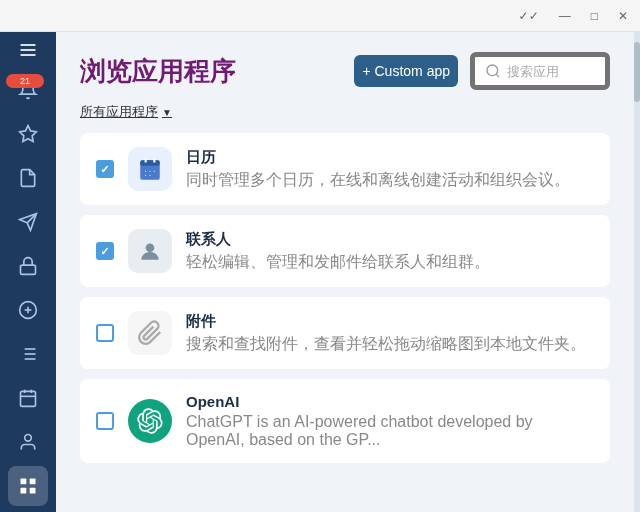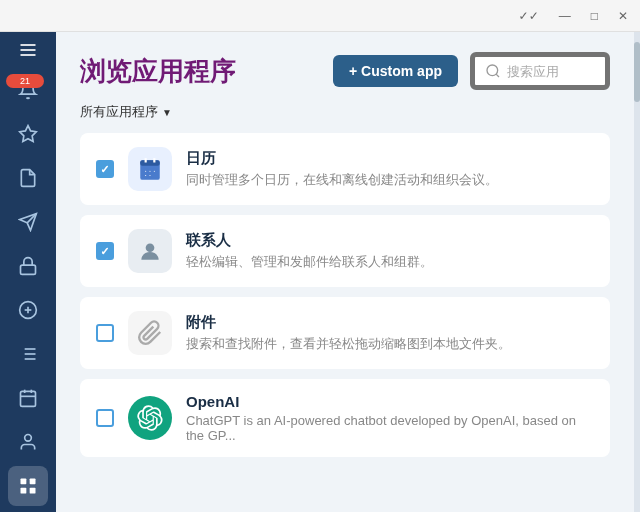--- a/index.html
+++ b/index.html
@@ -136,25 +136,24 @@
       display: flex;
       align-items: center;
       gap: 12px;
     }
 
     .custom-app-btn {
       background: #2c5f8a;
       color: #fff;
       border: none;
       border-radius: 6px;
-      padding: 8px 16px;
+      padding: 8px 8px;
       font-size: 14px;
       cursor: pointer;
       white-space: nowrap;
-      font-weight: bold;
     }
 
     .search-box {
       display: flex;
       align-items: center;
       background: #fff;
       border: 5px solid #737373;
       border-radius: 6px;
       padding: 6px 10px;
       gap: 6px;
@@ -183,20 +182,21 @@
       flex-shrink: 0;
     }
 
     .filter-dropdown {
       display: inline-flex;
       align-items: center;
       gap: 4px;
       font-size: 13px;
       color: #333;
       cursor: pointer;
+      text-decoration: underline;
     }
 
     
     .app-list {
       flex: 1;
       overflow-y: auto;
       padding: 0 24px;
     }
 
     .app-item {
@@ -263,21 +263,21 @@
     }
 
     .app-name {
       font-size: 15px;
       font-weight: 600;
       color: #1a2e45;
       margin-bottom: 3px;
     }
 
     .app-desc {
-      font-size: 13px;
+      font-size: 16px;
       color: #888;
     }
 
     
     .right-scroll {
       width: 6px;
       background: #dde4ec;
       position: relative;
       flex-shrink: 0;
     }

